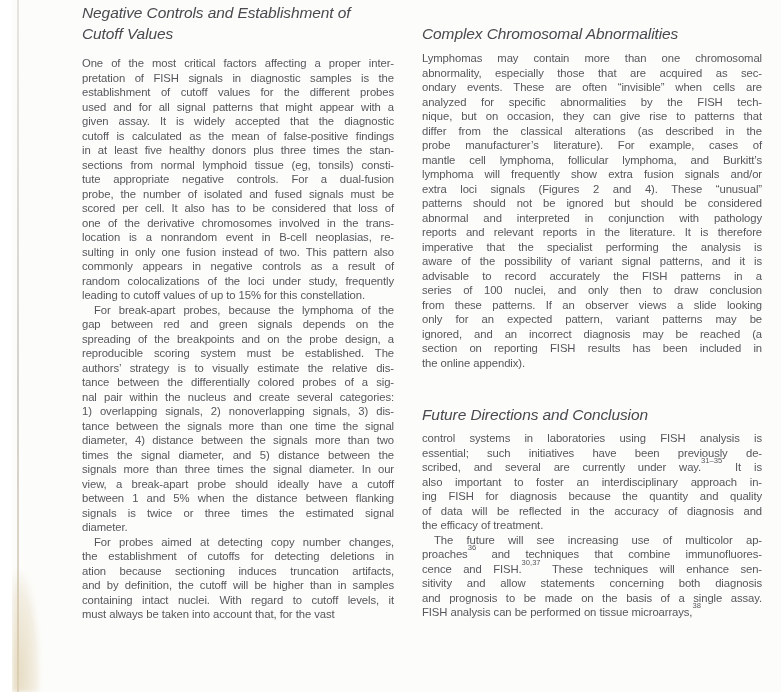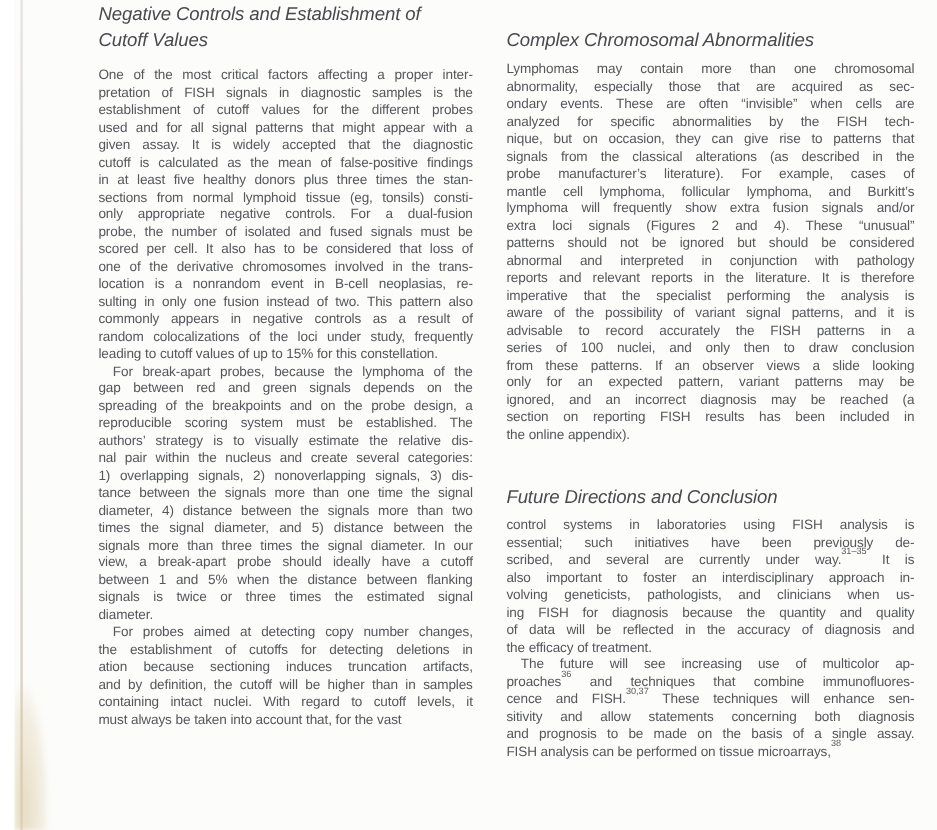--- a/index.html
+++ b/index.html
@@ -76,36 +76,37 @@
       </div>
       <div class="para">
         <div class="line">One of the most critical factors affecting a proper inter-</div>
         <div class="line">pretation of FISH signals in diagnostic samples is the</div>
         <div class="line">establishment of cutoff values for the different probes</div>
         <div class="line">used and for all signal patterns that might appear with a</div>
         <div class="line">given assay. It is widely accepted that the diagnostic</div>
         <div class="line">cutoff is calculated as the mean of false-positive findings</div>
         <div class="line">in at least five healthy donors plus three times the stan-</div>
         <div class="line">sections from normal lymphoid tissue (eg, tonsils) consti-</div>
-        <div class="line">only appropriate negative controls. For a dual-fusion</div>
+        <div class="line">tute appropriate negative controls. For a dual-fusion</div>
         <div class="line">probe, the number of isolated and fused signals must be</div>
         <div class="line">scored per cell. It also has to be considered that loss of</div>
         <div class="line">one of the derivative chromosomes involved in the trans-</div>
         <div class="line">location is a nonrandom event in B-cell neoplasias, re-</div>
         <div class="line">sulting in only one fusion instead of two. This pattern also</div>
         <div class="line">commonly appears in negative controls as a result of</div>
         <div class="line">random colocalizations of the loci under study, frequently</div>
         <div class="line pl">leading to cutoff values of up to 15% for this constellation.</div>
       </div>
       <div class="para indent">
         <div class="line">For break-apart probes, because the lymphoma of the</div>
         <div class="line">gap between red and green signals depends on the</div>
         <div class="line">spreading of the breakpoints and on the probe design, a</div>
         <div class="line">reproducible scoring system must be established. The</div>
         <div class="line">authors’ strategy is to visually estimate the relative dis-</div>
+        <div class="line">tance between the differentially colored probes of a sig-</div>
         <div class="line">nal pair within the nucleus and create several categories:</div>
         <div class="line">1) overlapping signals, 2) nonoverlapping signals, 3) dis-</div>
         <div class="line">tance between the signals more than one time the signal</div>
         <div class="line">diameter, 4) distance between the signals more than two</div>
         <div class="line">times the signal diameter, and 5) distance between the</div>
         <div class="line">signals more than three times the signal diameter. In our</div>
         <div class="line">view, a break-apart probe should ideally have a cutoff</div>
         <div class="line">between 1 and 5% when the distance between flanking</div>
         <div class="line">signals is twice or three times the estimated signal</div>
         <div class="line pl">diameter.</div>
@@ -122,21 +123,21 @@
   <div class="col col-right">
       <div class="heading">
         <div>Complex Chromosomal Abnormalities</div>
       </div>
       <div class="para">
         <div class="line">Lymphomas may contain more than one chromosomal</div>
         <div class="line">abnormality, especially those that are acquired as sec-</div>
         <div class="line">ondary events. These are often “invisible” when cells are</div>
         <div class="line">analyzed for specific abnormalities by the FISH tech-</div>
         <div class="line">nique, but on occasion, they can give rise to patterns that</div>
-        <div class="line">signals from the classical alterations (as described in the</div>
+        <div class="line">differ from the classical alterations (as described in the</div>
         <div class="line">probe manufacturer’s literature). For example, cases of</div>
         <div class="line">mantle cell lymphoma, follicular lymphoma, and Burkitt’s</div>
         <div class="line">lymphoma will frequently show extra fusion signals and/or</div>
         <div class="line">extra loci signals (Figures 2 and 4). These “unusual”</div>
         <div class="line">patterns should not be ignored but should be considered</div>
         <div class="line">abnormal and interpreted in conjunction with pathology</div>
         <div class="line">reports and relevant reports in the literature. It is therefore</div>
         <div class="line">imperative that the specialist performing the analysis is</div>
         <div class="line">aware of the possibility of variant signal patterns, and it is</div>
         <div class="line">advisable to record accurately the FISH patterns in a</div>
@@ -148,21 +149,20 @@
         <div class="line pl">the online appendix).</div>
       </div>
       <div class="heading">
         <div>Future Directions and Conclusion</div>
       </div>
       <div class="para">
         <div class="line">control systems in laboratories using FISH analysis is</div>
         <div class="line">essential; such initiatives have been previously de-</div>
         <div class="line">scribed, and several are currently under way.<sup>31–35</sup> It is</div>
         <div class="line">also important to foster an interdisciplinary approach in-</div>
-        <div class="line">volving geneticists, pathologists, and clinicians when us-</div>
         <div class="line">ing FISH for diagnosis because the quantity and quality</div>
         <div class="line">of data will be reflected in the accuracy of diagnosis and</div>
         <div class="line pl">the efficacy of treatment.</div>
       </div>
       <div class="para indent">
         <div class="line">The future will see increasing use of multicolor ap-</div>
         <div class="line">proaches<sup>36</sup> and techniques that combine immunofluores-</div>
         <div class="line">cence and FISH.<sup>30,37</sup> These techniques will enhance sen-</div>
         <div class="line">sitivity and allow statements concerning both diagnosis</div>
         <div class="line">and prognosis to be made on the basis of a single assay.</div>

